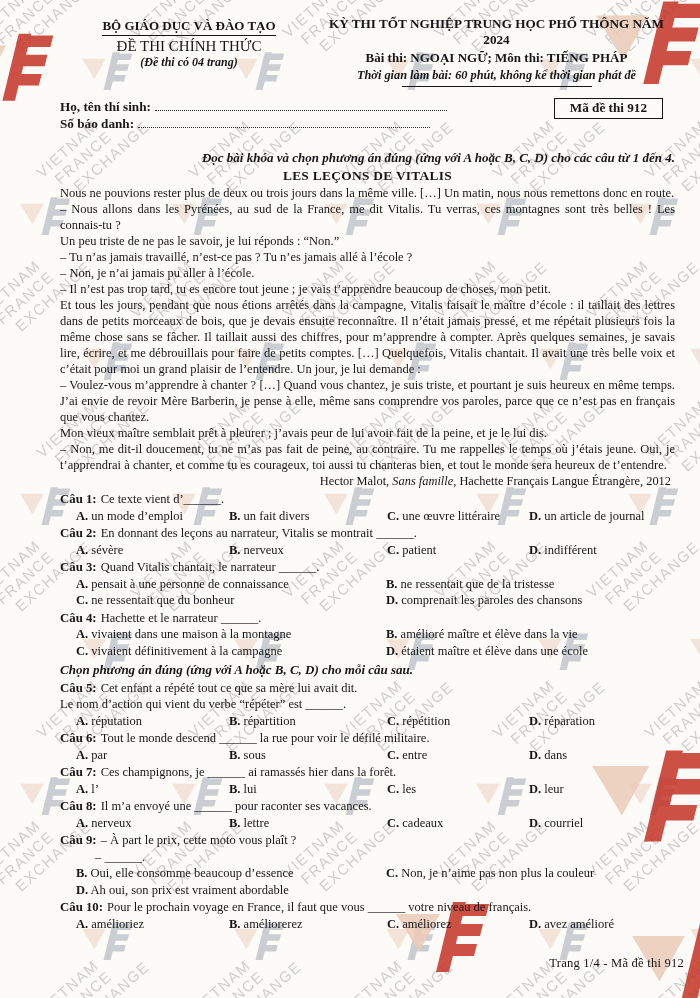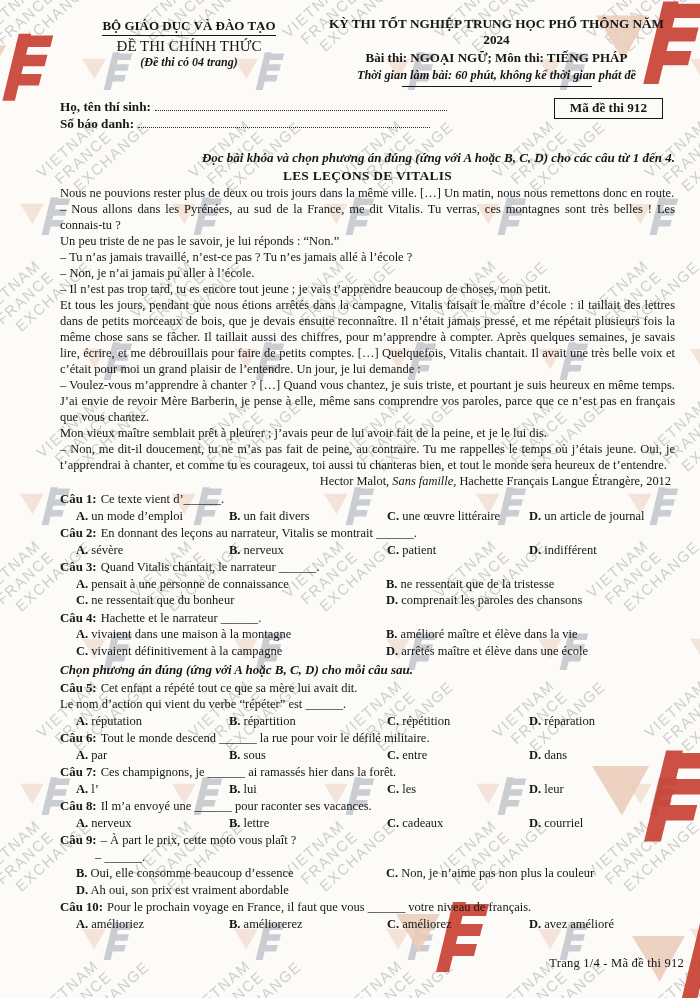--- a/index.html
+++ b/index.html
@@ -705,21 +705,21 @@
           <span class="opt"><b>D.</b> <span>comprenait les paroles des chansons</span></span>
         </div>
       </div>
 
       <div class="q">
         <div class="q-head"><b class="q-label">Câu 4:</b><span class="gap"></span><span>Hachette et le narrateur ______.</span></div>
         <div class="opts c2">
           <span class="opt"><b>A.</b> <span>vivaient dans une maison à la montagne</span></span>
           <span class="opt"><b>B.</b> <span>amélioré maître et élève dans la vie</span></span>
           <span class="opt"><b>C.</b> <span>vivaient définitivement à la campagne</span></span>
-          <span class="opt"><b>D.</b> <span>arrêtés maître et élève dans une école</span></span>
+          <span class="opt"><b>D.</b> <span>étaient maître et élève dans une école</span></span>
         </div>
       </div>
 
       <div class="instr2">Chọn phương án đúng (ứng với A hoặc B, C, D) cho mỗi câu sau.</div>
 
       <div class="q">
         <div class="q-head"><b class="q-label">Câu 5:</b><span class="gap"></span><span>Cet enfant a répété tout ce que sa mère lui avait dit.</span></div>
         <div class="q-head2">Le nom d’action qui vient du verbe “répéter” est ______.</div>
         <div class="opts c4">
           <span class="opt"><b>A.</b> <span>réputation</span></span>

